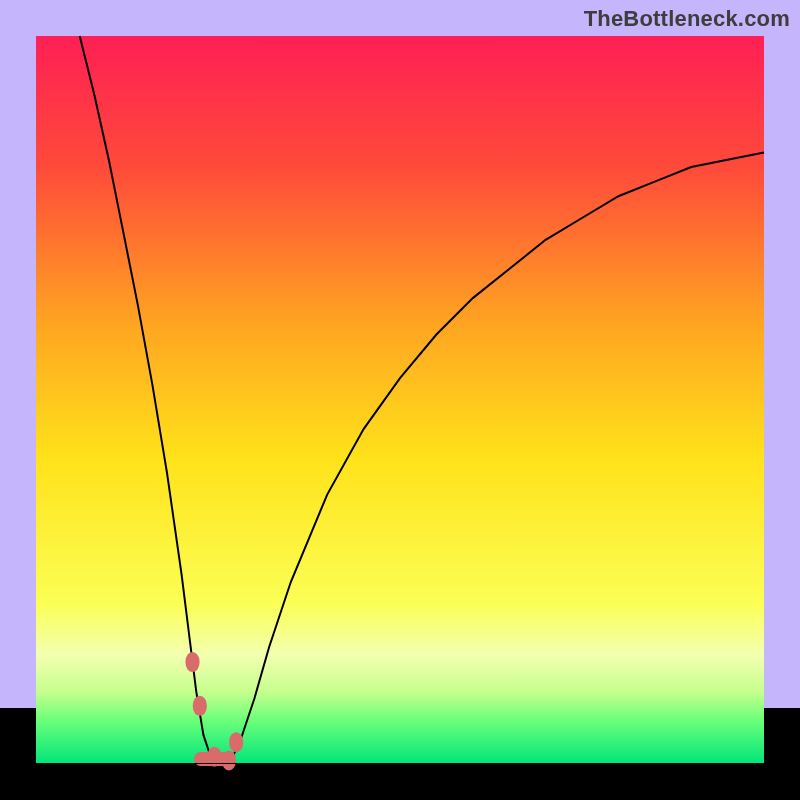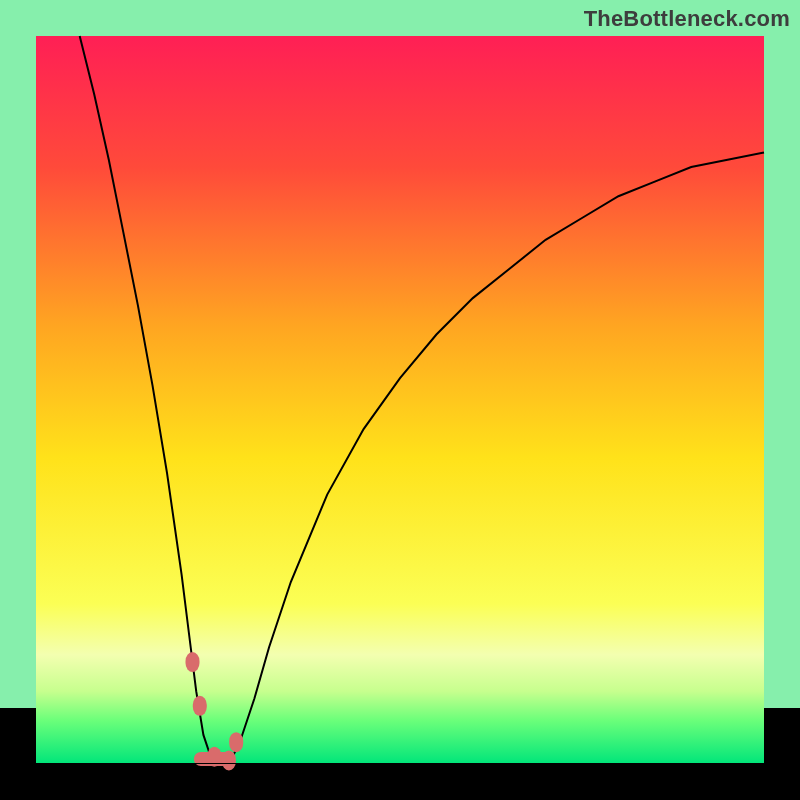--- a/index.html
+++ b/index.html
@@ -10,21 +10,21 @@
     overflow: hidden;
     background: #000;
     font-family: Arial, Helvetica, sans-serif;
   }
   .frame {
     position: absolute;
     left: 0;
     top: 0;
     width: 800px;
     height: 708px;
-    background: #86efac;
+    background: #c4b5fd;
   }
   .plot-area {
     position: absolute;
     left: 36px;
     top: 36px;
     width: 728px;
     height: 728px;
     
   }
   .watermark {

